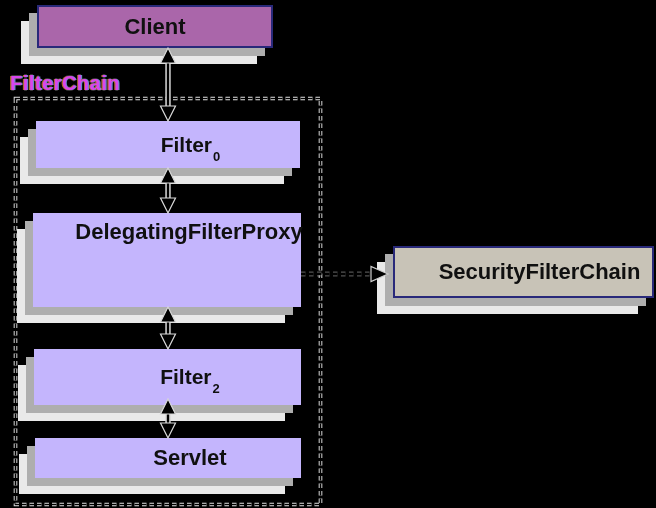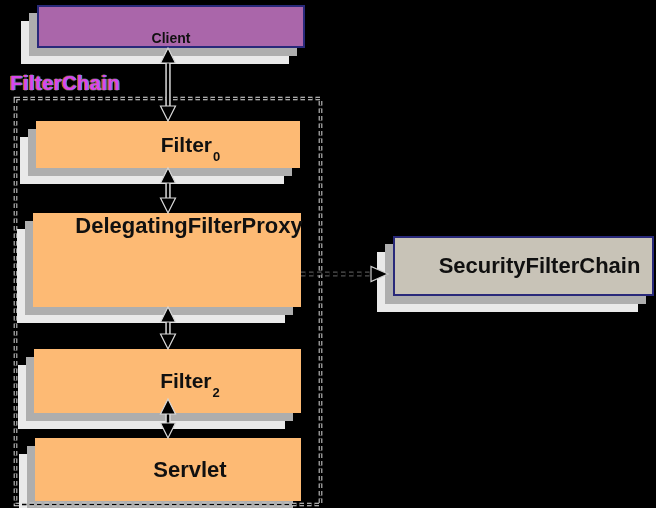--- a/index.html
+++ b/index.html
@@ -22,49 +22,48 @@
     box-shadow: -8px 8px 0 #aeaeae, -16px 16px 0 #e9e9e9;
   }
   .box sub {
     font-size: 13px;
     line-height: 0;
     position: relative;
     bottom: -4px;
     left: 1px;
   }
   .client {
-    left: 37px; top: 5px; width: 268px; height: 43px;
+    left: 37px; top: 5px; width: 236px; height: 43px;
     background: #aa66aa;
     border: 2px solid #29297a;
-    font-size: 14px;
-    align-items: flex-end;
+    font-size: 22px;
   }
   .orange {
-    background: #fdba74;
+    background: #c4b5fd;
     font-size: 21px;
     padding-left: 44px;
   }
   .filter0  { left: 36px; top: 121px; width: 264px; height: 47px; }
   .dfp      { left: 33px; top: 213px; width: 268px; height: 94px;
               flex-direction: column; justify-content: flex-start; }
-  .dfp .dfp-title { font-size: 22px; font-weight: bold; }
+  .dfp .dfp-title { margin-top: 6px; font-size: 22px; font-weight: bold; }
   .fcp {
     position: absolute;
     left: 5px; top: 39px; width: 257px; height: 50px;
     box-sizing: border-box;
     border: 2px solid #e8743a;
     background: repeating-linear-gradient(135deg, #ffffff 0px, #ffffff 12px, #f2834e 12px, #f2834e 13.5px);
     display: flex; align-items: center; justify-content: center;
     font-size: 22px; font-weight: bold; color: #0d0d0d;
     box-shadow: none;
   }
-  .filter2  { left: 34px; top: 349px; width: 267px; height: 64px; align-items: center; }
-  .servlet  { left: 35px; top: 438px; width: 266px; height: 63px; font-size: 22px; }
+  .filter2  { left: 34px; top: 349px; width: 267px; height: 56px; align-items: center; }
+  .servlet  { left: 35px; top: 438px; width: 266px; height: 40px; font-size: 22px; }
   .sfc {
-    left: 393px; top: 236px; width: 261px; height: 60px;
+    left: 393px; top: 246px; width: 261px; height: 52px;
     background: #c8c3b7;
     border: 2px solid #29297a;
     font-size: 22px;
     padding-left: 32px;
   }
   .filterchain-label {
     position: absolute;
     left: 10px; top: 72px;
     font-size: 20px;
     font-weight: bold;

